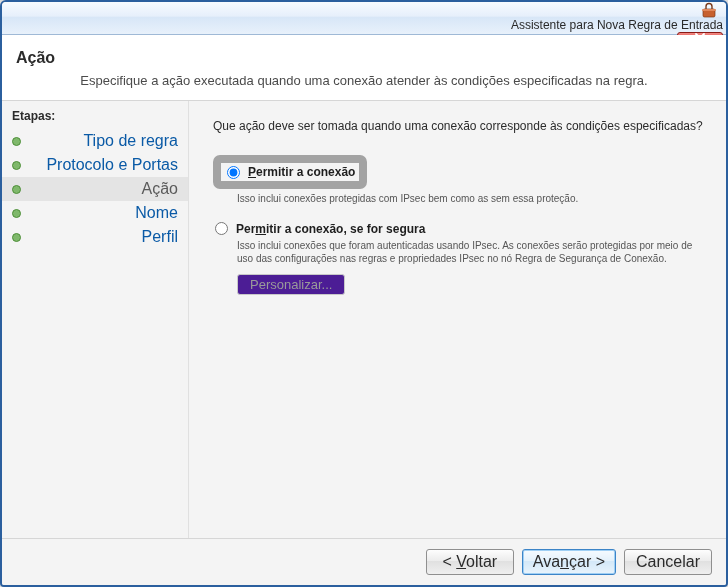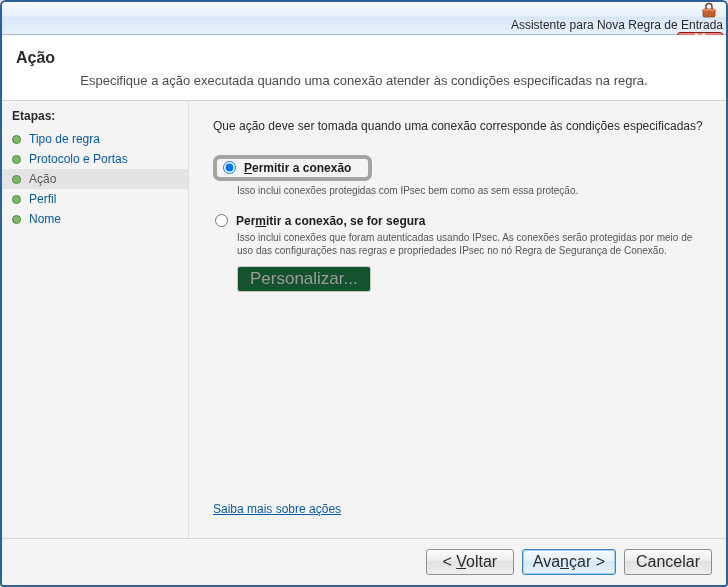--- a/index.html
+++ b/index.html
@@ -88,22 +88,23 @@
   }
   .sidebar-title {
     font-weight: bold;
     padding: 4px 10px 6px 10px;
     color: #2b2b2b;
   }
   .step {
     display: flex;
     align-items: center;
     padding: 3px 10px 3px 10px;
-    font-size: 12px;
+    font-size: 16px;
     cursor: default;
+    justify-content: space-between;
   }
   .step .bullet {
     width: 7px;
     height: 7px;
     background: #7fb86b;
     border: 1px solid #4e8f39;
     border-radius: 50%;
     margin-right: 8px;
     flex: 0 0 auto;
   }
@@ -143,31 +144,31 @@
     color: #555;
     font-size: 10px;
     line-height: 1.35;
     max-width: 460px;
   }
   .opt-extra {
     margin: 8px 0 0 24px;
   }
   .highlight-ring {
     display: inline-flex;
-    align-items: flex-start;
-    border: 4px solid #a3a3a3;
+    align-items: flex-end;
+    border: 8px solid #a3a3a3;
     border-radius: 7px;
-    padding: 2px 17px 2px 4px;
+    padding: 2px 4px 2px 4px;
   }
   .btn-disabled {
-    font-size: 17px;
+    font-size: 13px;
     color: #9a9a9a;
     padding: 2px 12px;
     border: 1px solid #c8c8c8;
-    background: #14532d;
+    background: #4c1d95;
     border-radius: 3px;
   }
   .link-row {
     margin-top: auto;
     padding: 10px 0 12px 0;
   }
   .link-row a {
     color: #0a5aa6;
     text-decoration: underline;
     font-size: 12px;
@@ -241,25 +242,25 @@
       <div class="step">
         <span class="bullet"></span>
         <span class="step-label">Protocolo e Portas</span>
       </div>
       <div class="step current">
         <span class="bullet"></span>
         <span class="step-label">Ação</span>
       </div>
       <div class="step">
         <span class="bullet"></span>
+        <span class="step-label">Nome</span>
+      </div>
+      <div class="step">
+        <span class="bullet"></span>
         <span class="step-label">Perfil</span>
-      </div>
-      <div class="step">
-        <span class="bullet"></span>
-        <span class="step-label">Nome</span>
       </div>
     </div>
 
     <div class="main">
       <div class="question">Que ação deve ser tomada quando uma conexão corresponde às condições especificadas?</div>
 
       <div class="option">
         <div class="opt-head">
           <span class="highlight-ring">
             <input type="radio" name="action" checked="" style="">
@@ -278,23 +279,20 @@
             <span>Per</span><span class="underline-letter">m</span><span>itir a conexão, se for segura</span>
           </span>
         </div>
         <div class="opt-desc">Isso inclui conexões que foram autenticadas usando IPsec. As conexões serão protegidas por meio de uso das configurações nas regras e propriedades IPsec no nó Regra de Segurança de Conexão.</div>
         <div class="opt-extra">
           <button class="btn-disabled" disabled="">Personalizar...</button>
         </div>
       </div>
 
 
-      <div class="link-row">
-        <a href="#">Saiba mais sobre ações</a>
-      </div>
     </div>
   </div>
 
   <div class="footer">
     <button class="wbtn">
       <span>&lt; </span><span class="underline-letter">V</span><span>oltar</span>
     </button>
     <button class="wbtn primary">
       <span>Ava</span><span class="underline-letter">n</span><span>çar &gt;</span>
     </button>

